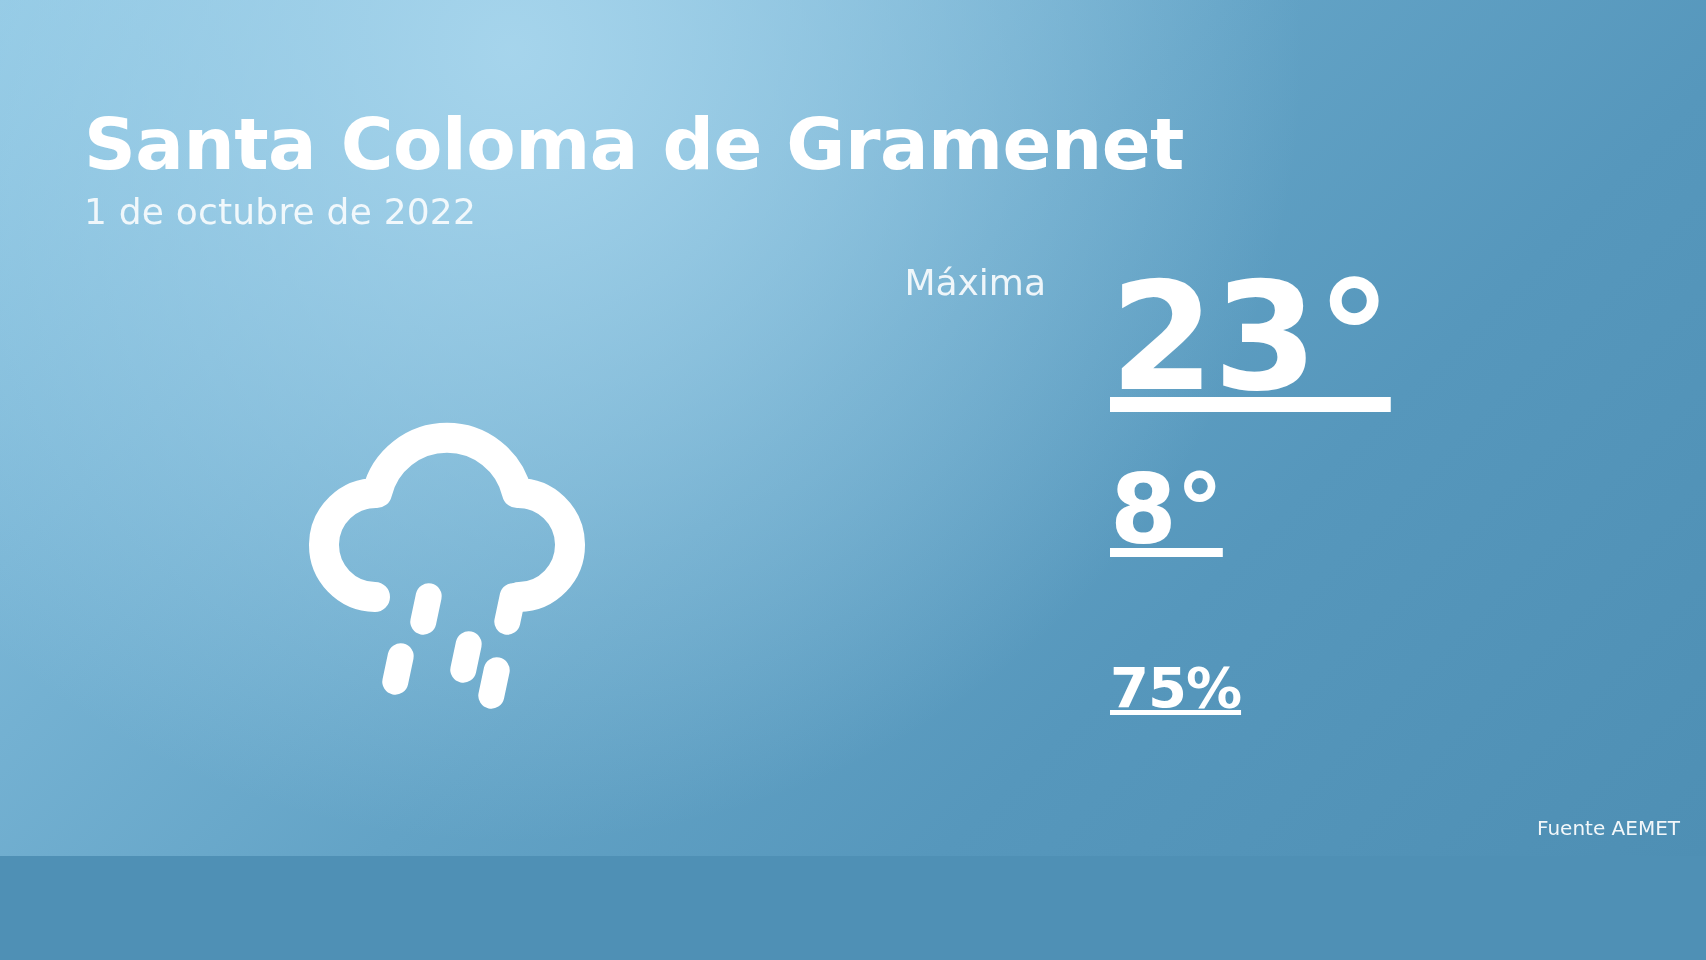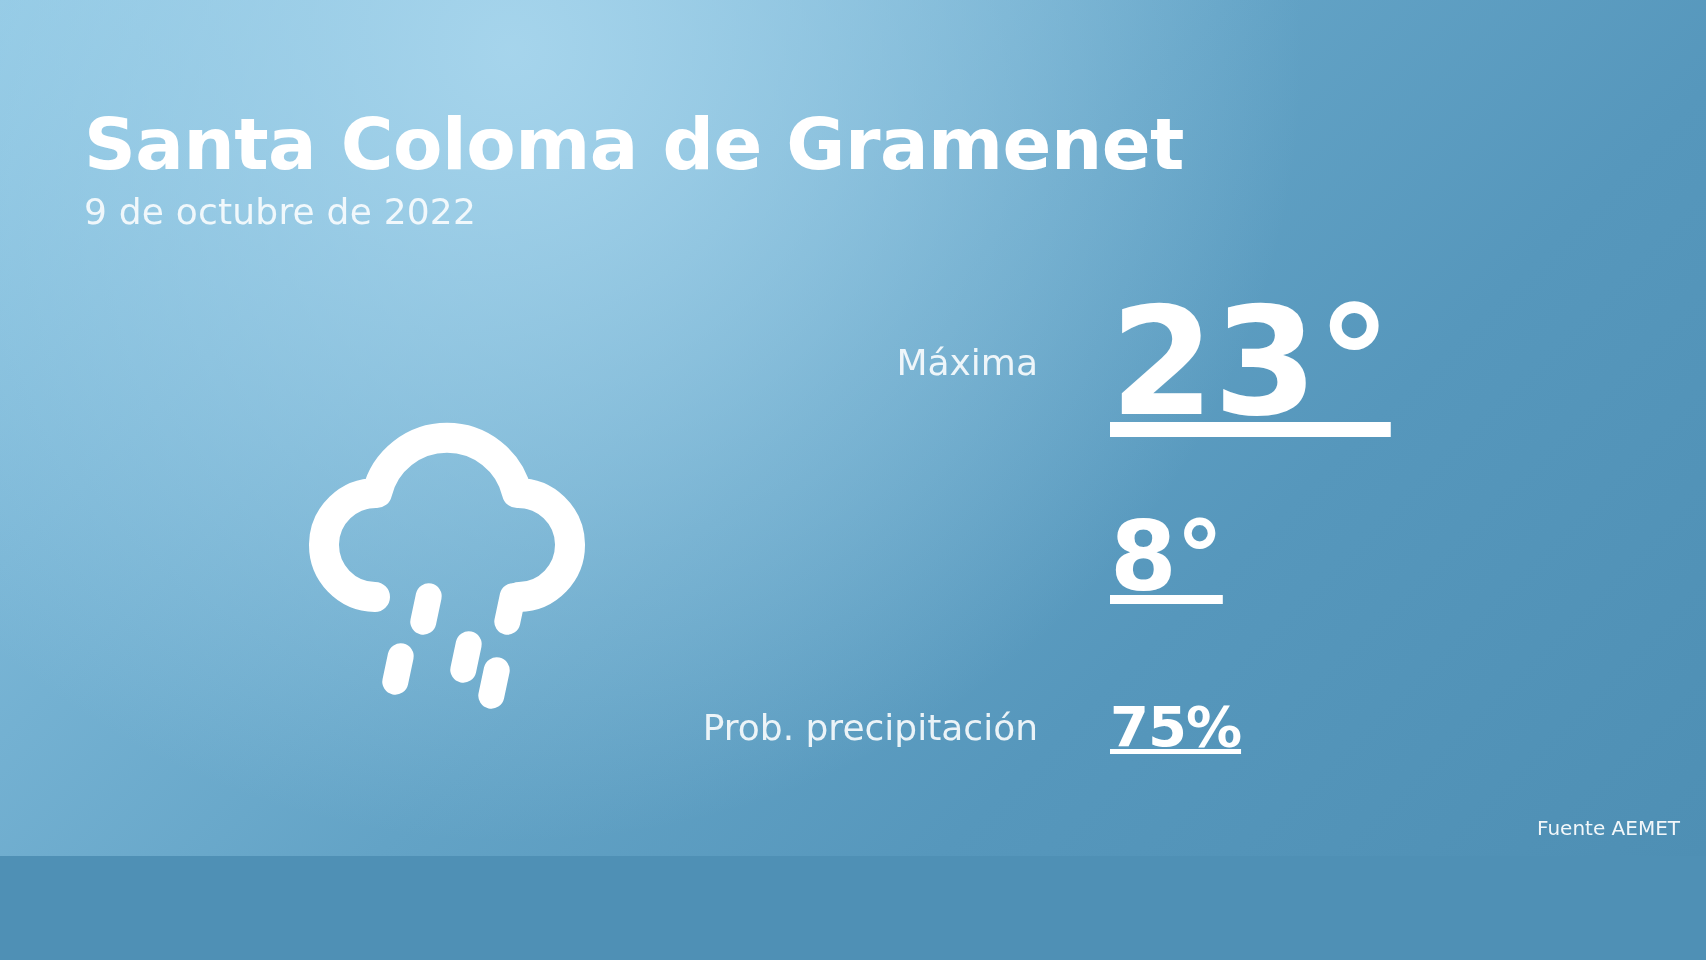--- a/index.html
+++ b/index.html
@@ -71,24 +71,22 @@
 
   
   #stats {
     position: absolute;
     left: 600px;
     top: 0px;
     width: 840px;
   }
   .stat-row {
     display: flex;
-    align-items: center;
     justify-content: flex-end;
     width: 100%;
-    gap: 8px;
   }
   .stat-label {
     font-size: 36px;
     font-weight: normal;
     color: rgba(255,255,255,0.88);
     text-align: right;
     padding-right: 64px;
     white-space: nowrap;
   }
   .stat-value {
@@ -117,21 +115,21 @@
     white-space: nowrap;
   }
 </style>
 </head>
 <body>
 
 <div id="widget">
 
   <div id="header">
     <h1 id="city-title">Santa Coloma de Gramenet</h1>
-    <p id="date-line">9 de octubre de 2022</p>
+    <p id="date-line">1 de octubre de 2022</p>
   </div>
 
   <div id="body-area">
 
     <div id="icon-wrap">
       <svg id="weather-icon" width="330" height="330" viewBox="0 0 330 330">
 
         <path d="M 90 210
                  A 52 52 0 0 1 92 106
                  A 72 72 0 0 1 232 106
@@ -152,21 +150,20 @@
       <div class="stat-row" id="row-max">
         <div class="stat-label">Máxima</div>
         <div class="stat-value">23°</div>
       </div>
 
       <div class="stat-row" id="row-min">
         <div class="stat-value">8°</div>
       </div>
 
       <div class="stat-row" id="row-precip">
-        <div class="stat-label">Prob. precipitación</div>
         <div class="stat-value">75%</div>
       </div>
 
     </div>
   </div>
 
   <div id="source-note">Fuente AEMET</div>
 
 </div>
 

